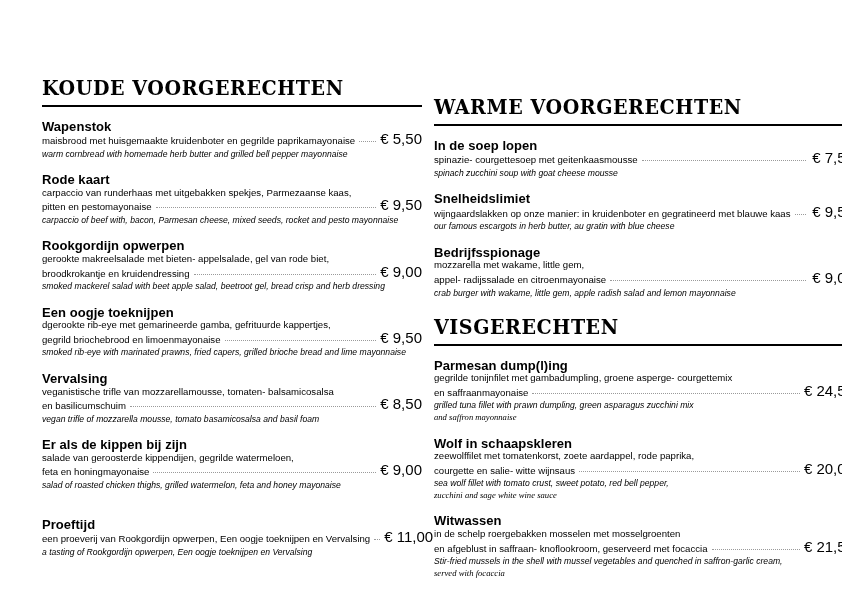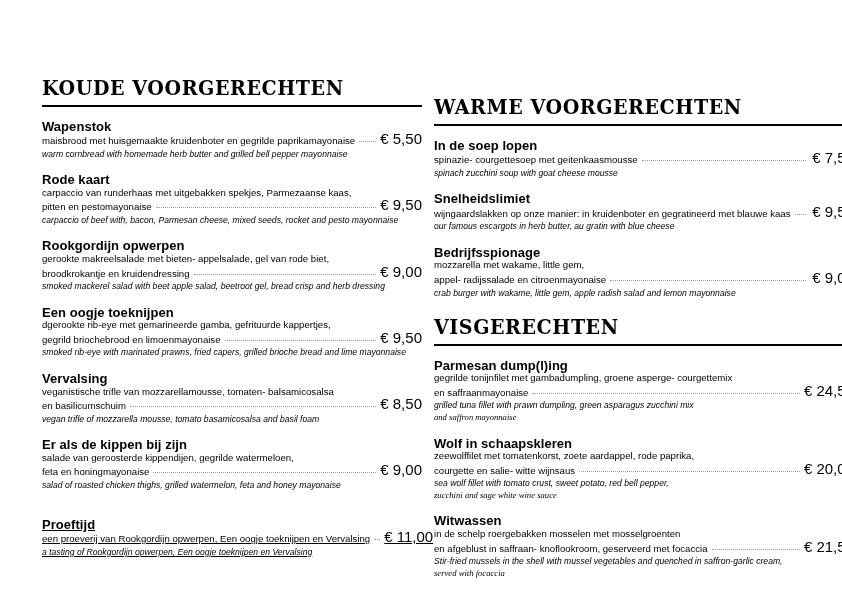--- a/index.html
+++ b/index.html
@@ -138,21 +138,20 @@
     line-height: 11.6px;
     letter-spacing: 0.01px;
     white-space: nowrap;
     margin: 1px 0 0 0;
   }
   .trans + .trans { margin-top: 0; font-family: Liberation Serif, serif; }
 
   
   .gap-before {
     margin-top: 26px;
-    text-decoration: underline;
   }
 </style>
 </head>
 <body>
 
 <div class="page">
   <div class="columns">
     <div class="col col-left">
         <div class="section">
           <div class="section-title">KOUDE VOORGERECHTEN</div>

